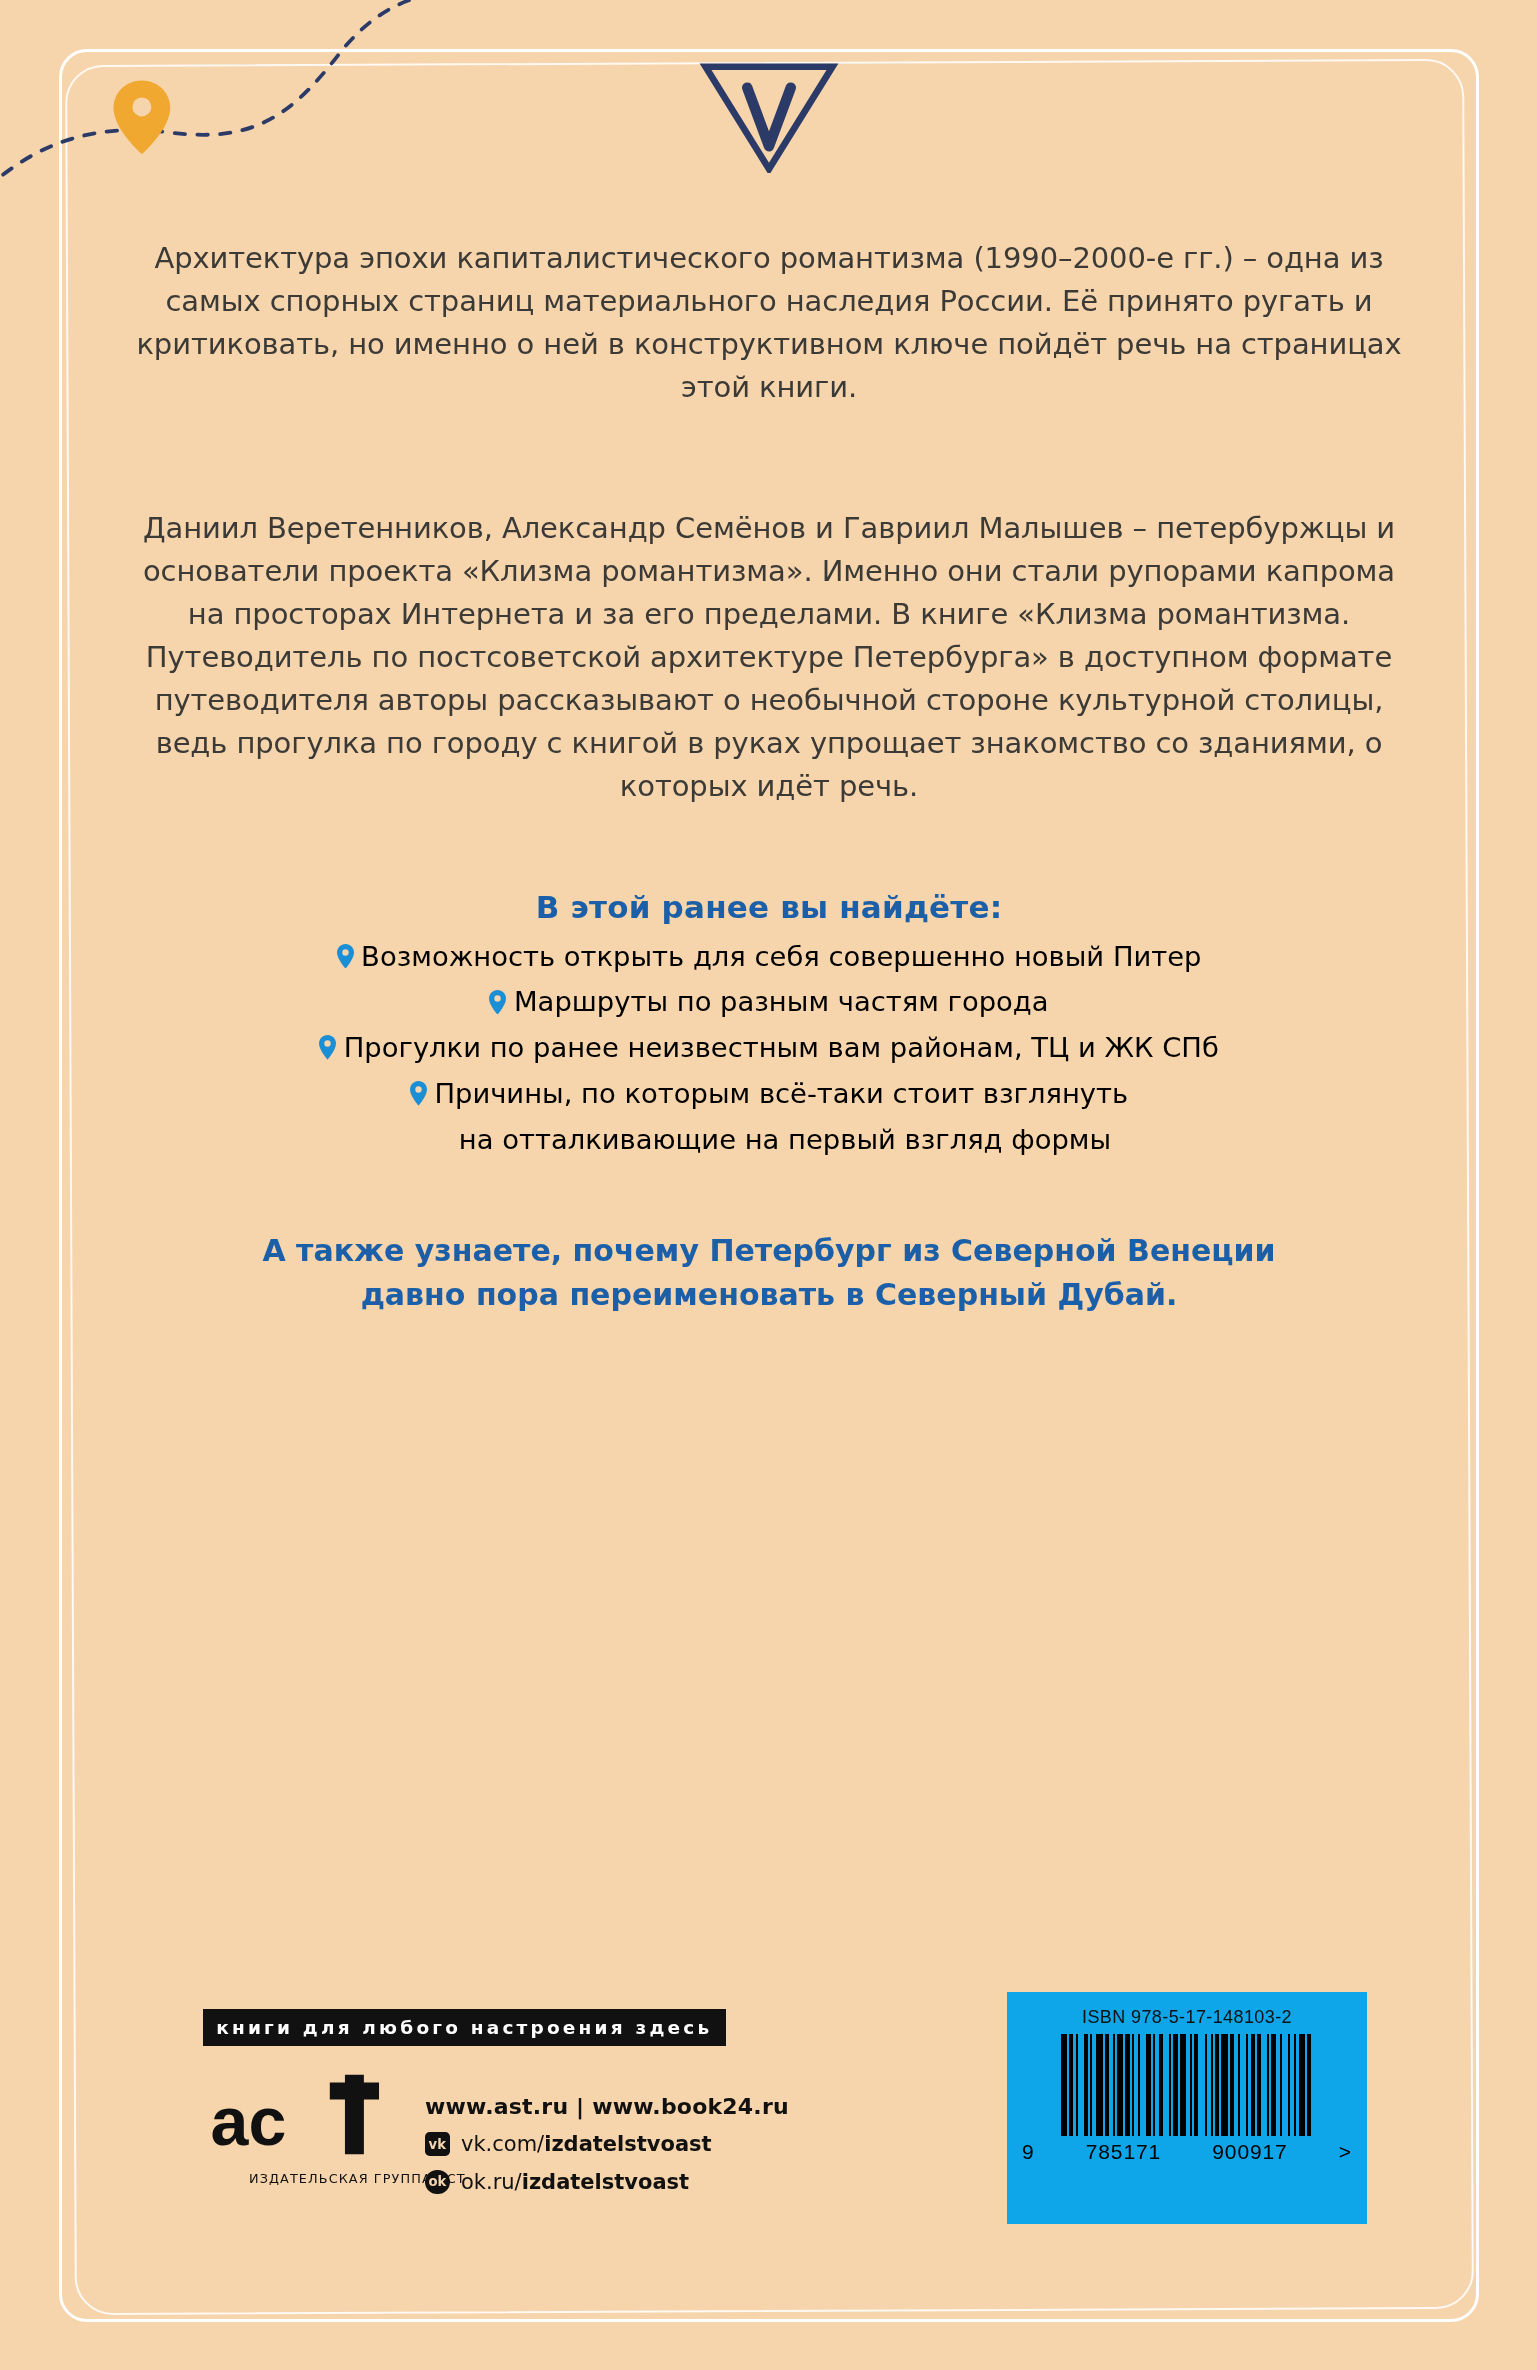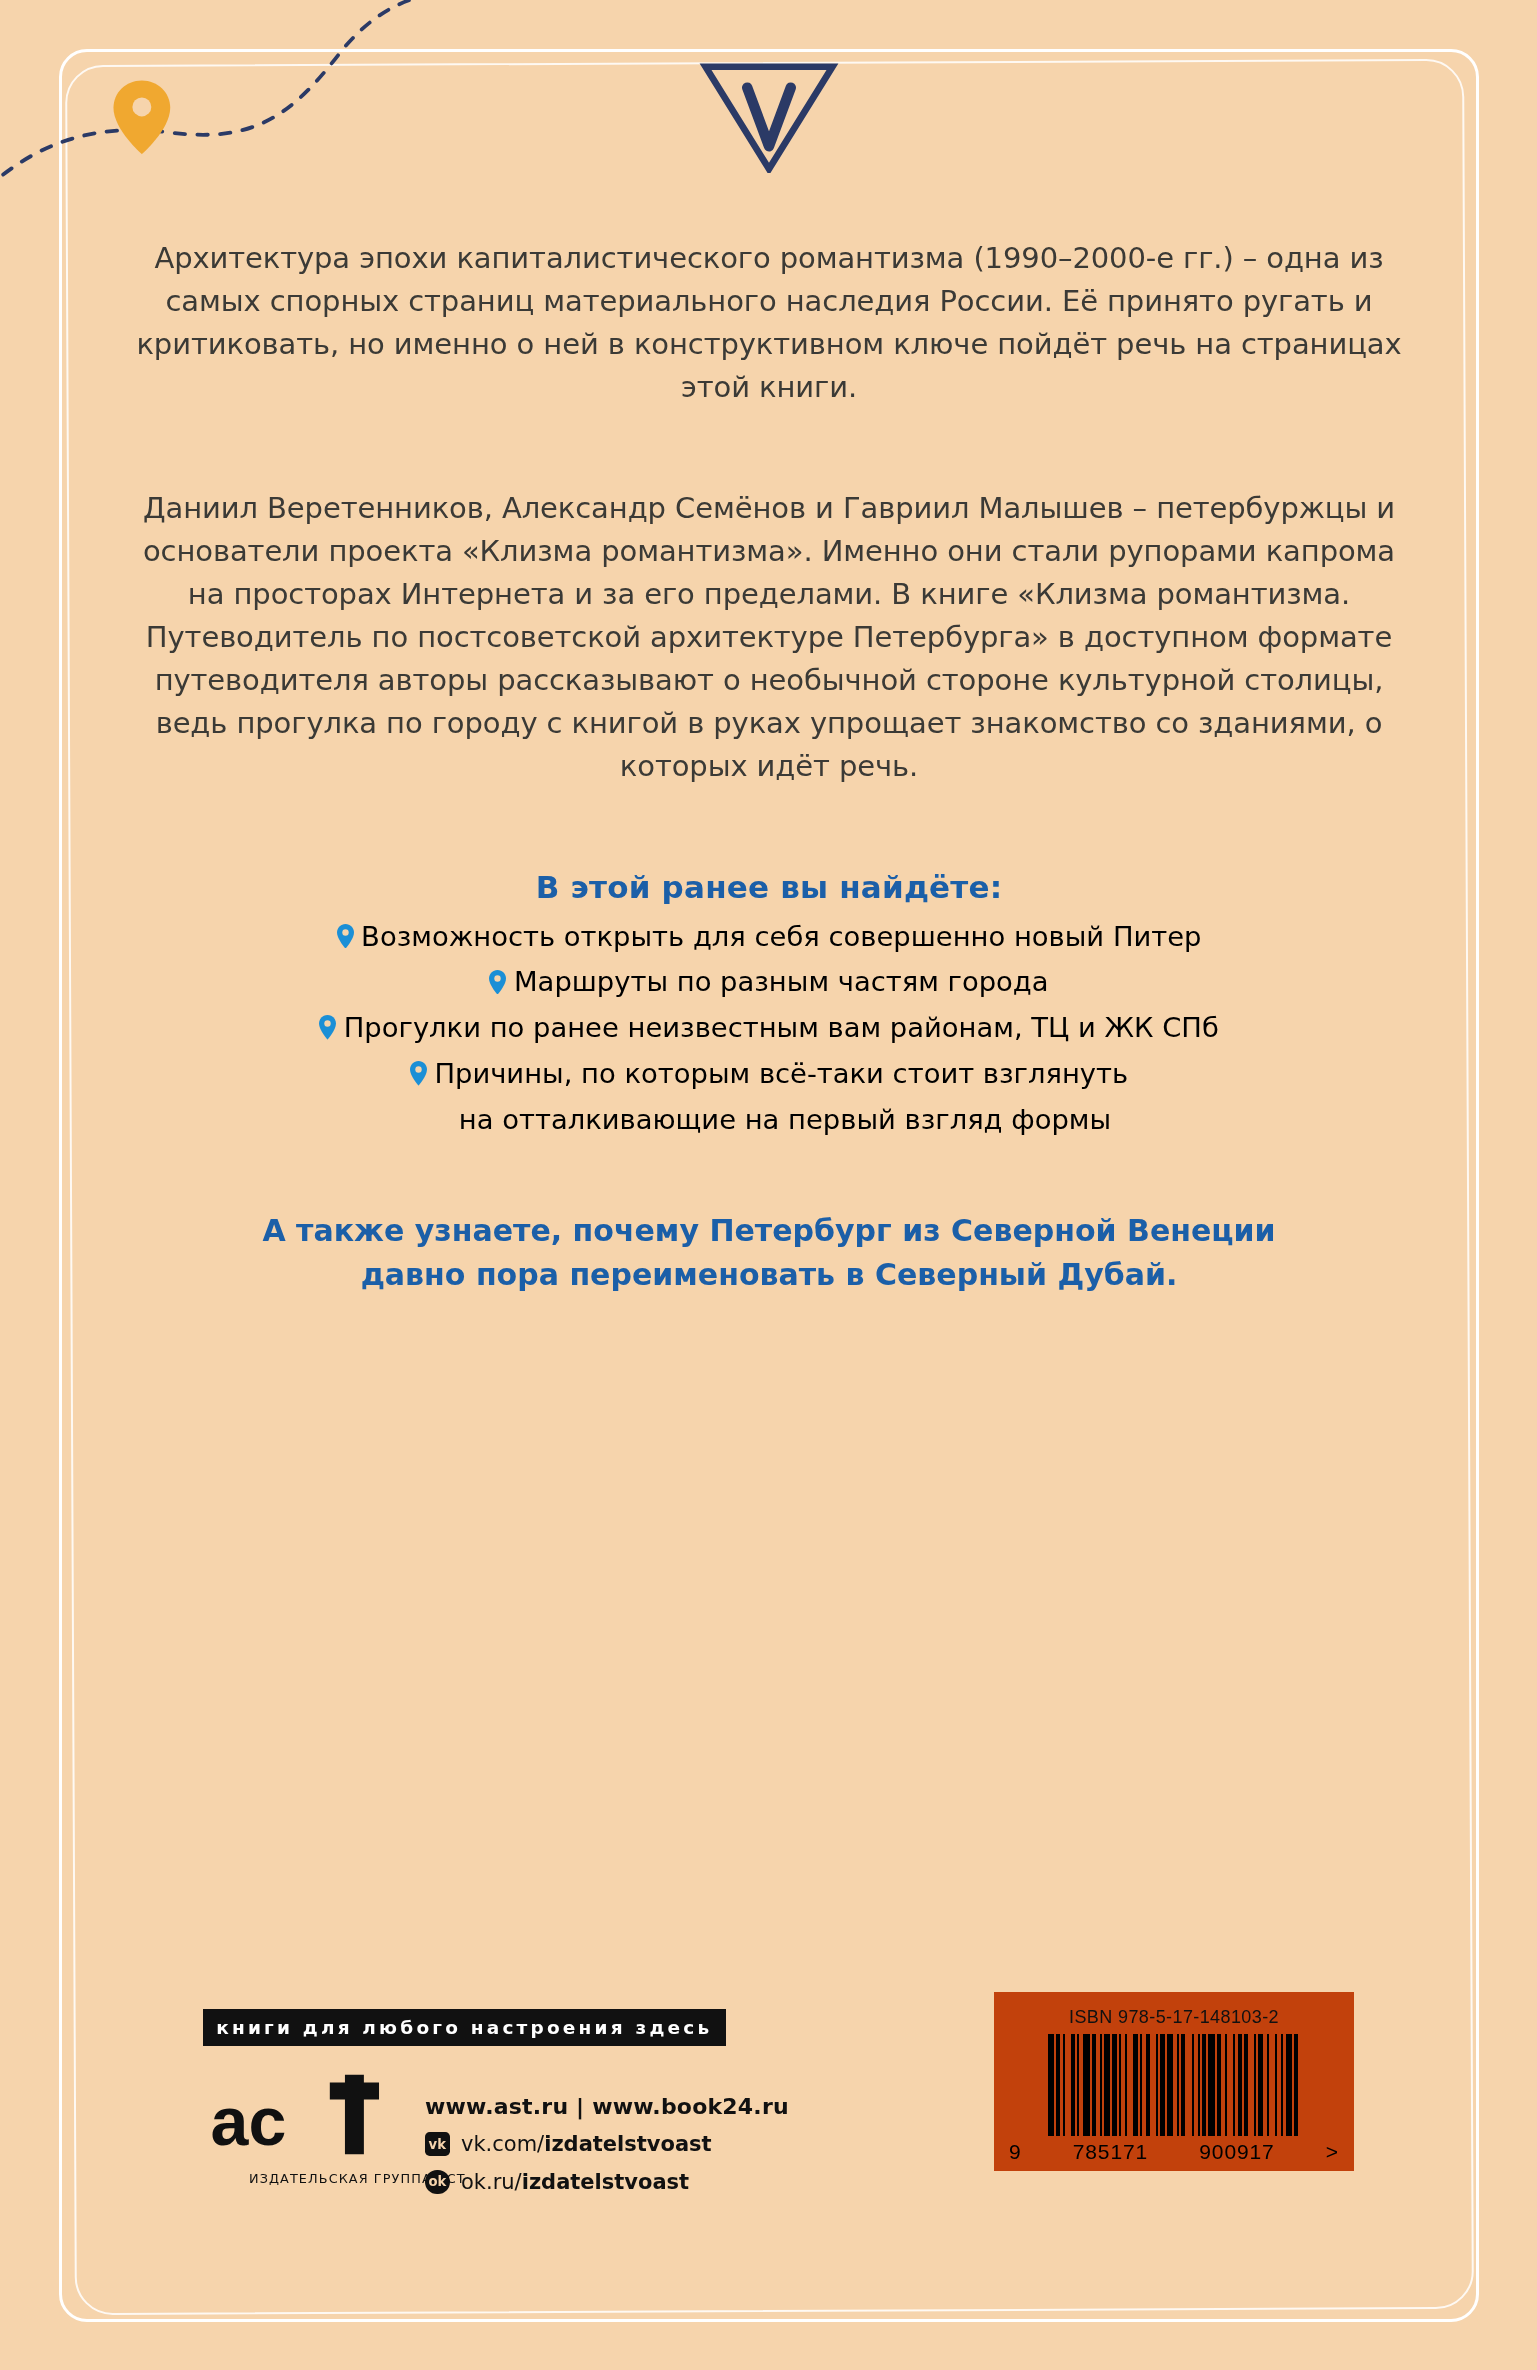--- a/index.html
+++ b/index.html
@@ -78,21 +78,21 @@
 
   p.para {
     margin: 0 0 0 0;
     color: #3b3a36;
     font-size: 29px;
     line-height: 43px;
     text-align: center;
     letter-spacing: -0.1px;
   }
   .para.second {
-    margin-top: 78px;
+    margin-top: 98px;
   }
 
   h2.section-title {
     margin: 81px 0 9.5px 0;
     text-align: center;
     color: #1b5fa8;
     font-size: 31px;
     font-weight: bold;
     letter-spacing: 0.2px;
   }
@@ -205,25 +205,25 @@
     margin-right: 11.4px;
     flex: 0 0 24.6px;
   }
   .social .badge.ok { border-radius: 50%; text-align: center; }
   .social b { font-weight: bold; }
   .social .light { font-weight: normal; }
 
   
   .barcode-box {
     position: absolute;
-    right: 184px;
+    right: 171px;
     top: -17px;
     width: 360px;
-    height: 179px;
-    background: #c2410c;
+    height: 232px;
+    background: #0ea5e9;
     padding: 9.5px 13.2px;
     box-sizing: border-box;
     text-align: center;
   }
   .isbn {
     font-size: 18px;
     color: #111;
     letter-spacing: 0.4px;
     margin: 5.7px 0 5.7px 0;
     font-family: "Liberation Sans", sans-serif;

